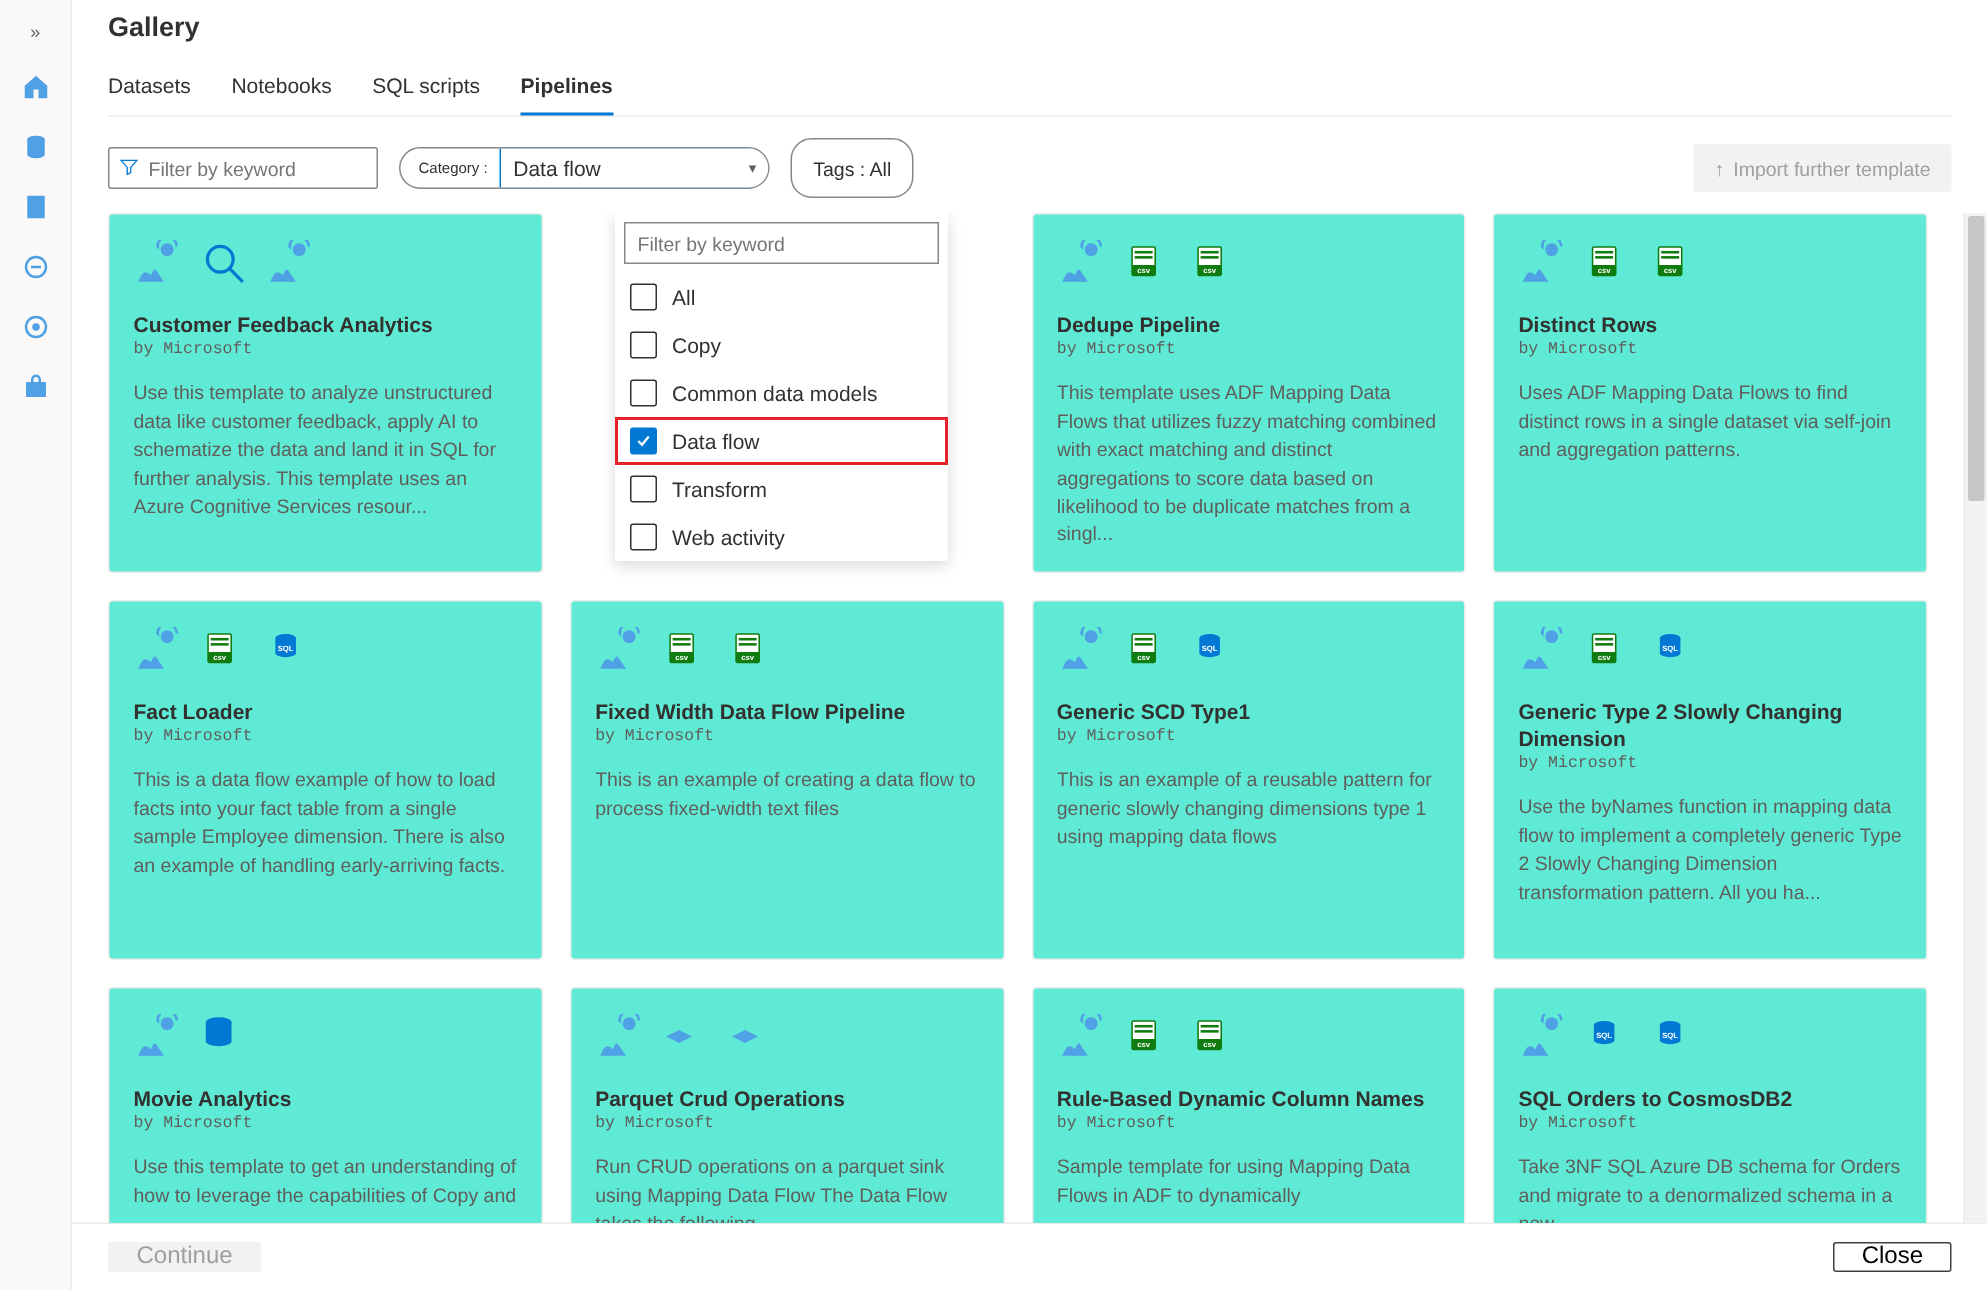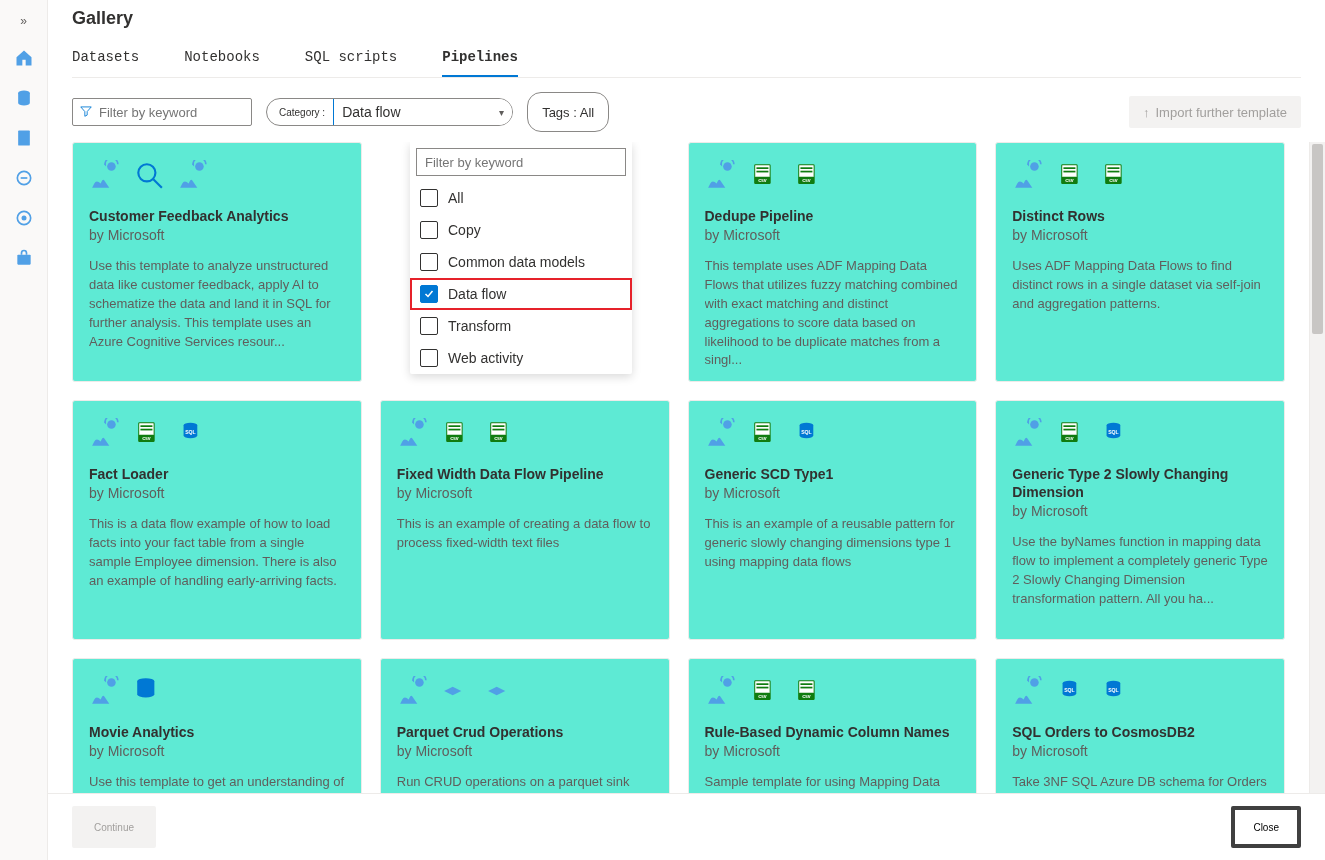--- a/index.html
+++ b/index.html
@@ -9,21 +9,21 @@
 
 .rail { width: 48px; background: #faf9f8; border-right: 1px solid #edebe9; display: flex; flex-direction: column; align-items: center; padding-top: 8px; gap: 8px; }
 .rail .collapse { color: #605e5c; font-size: 12px; padding: 6px; cursor: pointer; }
 .rail-icon { width: 32px; height: 32px; display: flex; align-items: center; justify-content: center; color: #3aa0f3; cursor: pointer; border-radius: 2px; }
 .rail-icon svg { width: 20px; height: 20px; }
 
 .main { flex: 1; display: flex; flex-direction: column; overflow: hidden; }
 
 .header { padding: 8px 24px 0; }
 .title { font-size: 18px; font-weight: 600; margin-bottom: 12px; }
-.tabs { display: flex; gap: 45px; border-bottom: 1px solid #edebe9; font-family: Liberation Mono, monospace; }
+.tabs { display: flex; gap: 27px; border-bottom: 1px solid #edebe9; }
 .tab { padding: 8px 0 10px; cursor: pointer; color: #323130; font-size: 14px; }
 .tab.active { border-bottom: 2px solid #0078d4; font-weight: 600; }
 
 .toolbar { display: flex; align-items: center; gap: 14px; padding: 14px 24px 10px; }
 .search-wrap { display: flex; align-items: center; border: 1px solid #8a8886; border-radius: 2px; width: 180px; height: 28px; padding: 0 6px; gap: 6px; }
 .search-wrap input { border: none; outline: none; font-size: 13px; width: 100%; background: transparent; }
 .search-wrap .filter-icon { color: #0078d4; }
 .cat-wrap { display: flex; align-items: center; border: 1px solid #8a8886; border-radius: 14px; height: 28px; overflow: hidden; position: relative; }
 .cat-label { padding: 0 8px 0 12px; color: #323130; font-size: 10px; }
 .cat-select { border: 1.5px solid #0078d4; height: 28px; width: 180px; display: flex; align-items: center; justify-content: space-between; padding: 0 8px; margin: -1px -1px -1px 0; border-radius: 0 2px 2px 0; cursor: pointer; background: #fff; }
@@ -32,33 +32,33 @@
 .spacer { flex: 1; }
 .import-btn { background: #f3f2f1; border: none; height: 32px; padding: 0 14px; display: flex; align-items: center; gap: 6px; color: #a19f9d; font-size: 13px; cursor: default; border-radius: 2px; }
 
 .content-wrap { flex: 1; overflow: hidden; position: relative; display: flex; }
 .content { flex: 1; overflow-y: auto; padding: 0 24px 20px; }
 .grid { display: grid; grid-template-columns: repeat(4, 1fr); gap: 18px; }
 
 .card { border: 1px solid #edebe9; border-radius: 3px; padding: 14px 16px 18px; height: 240px; overflow: hidden; cursor: pointer; background: #5eead4; }
 .card-icons { display: flex; gap: 12px; margin-bottom: 14px; min-height: 36px; align-items: center; }
 .card-title { font-weight: 600; font-size: 14px; margin-bottom: 2px; line-height: 1.3; }
-.card-by { color: #605e5c; font-size: 14px; margin-bottom: 14px; }
+.card-by { color: #605e5c; font-size: 11px; margin-bottom: 14px; font-family: Liberation Mono, monospace; }
 .card-desc { color: #605e5c; font-size: 13px; line-height: 1.45; overflow: hidden; display: -webkit-box; -webkit-line-clamp: 6; -webkit-box-orient: vertical; }
 
 .dropdown { position: absolute; top: 0; left: 362px; width: 222px; background: #fff; box-shadow: 0 3px 10px rgba(0,0,0,.15); z-index: 10; border-radius: 0 0 2px 2px; }
 .dd-search { padding: 6px; }
 .dd-search input { width: 100%; height: 28px; border: 1px solid #8a8886; padding: 0 8px; font-size: 13px; outline: none; }
 .dd-item { display: flex; align-items: center; gap: 10px; padding: 7px 10px; cursor: pointer; font-size: 14px; }
 .dd-item .cb { width: 18px; height: 18px; border: 1px solid #323130; border-radius: 2px; display: flex; align-items: center; justify-content: center; flex-shrink: 0; }
 .dd-item.checked .cb { background: #0078d4; border-color: #0078d4; color: #fff; }
 .dd-item.highlight { outline: 2px solid #e6212a; outline-offset: -2px; }
 
 .footer { border-top: 1px solid #edebe9; padding: 12px 24px; display: flex; align-items: center; justify-content: space-between; }
-.btn { height: 42px; padding: 0 18px; border: 4px solid #404040; background: #fff; border-radius: 2px; cursor: pointer; font-size: 10px; }
+.btn { height: 20px; padding: 0 18px; border: 1px solid #404040; background: #fff; border-radius: 2px; cursor: pointer; font-size: 16px; }
 .btn.disabled { background: #f3f2f1; border-color: #f3f2f1; color: #a19f9d; cursor: default; }
 
 .scrollbar-track { width: 16px; background: #f3f2f1; border-left: 1px solid #edebe9; height: 100%; position: relative; }
 .scrollbar-thumb { position: absolute; top: 2px; left: 2px; right: 2px; height: 190px; background: #c8c6c4; border-radius: 2px; }
 
 .ic { width: 32px; height: 32px; display: inline-flex; align-items: center; justify-content: center; }
 .ic svg { width: 30px; height: 30px; }
 .ic-small svg { width: 24px; height: 24px; }
 </style>
 </head>

